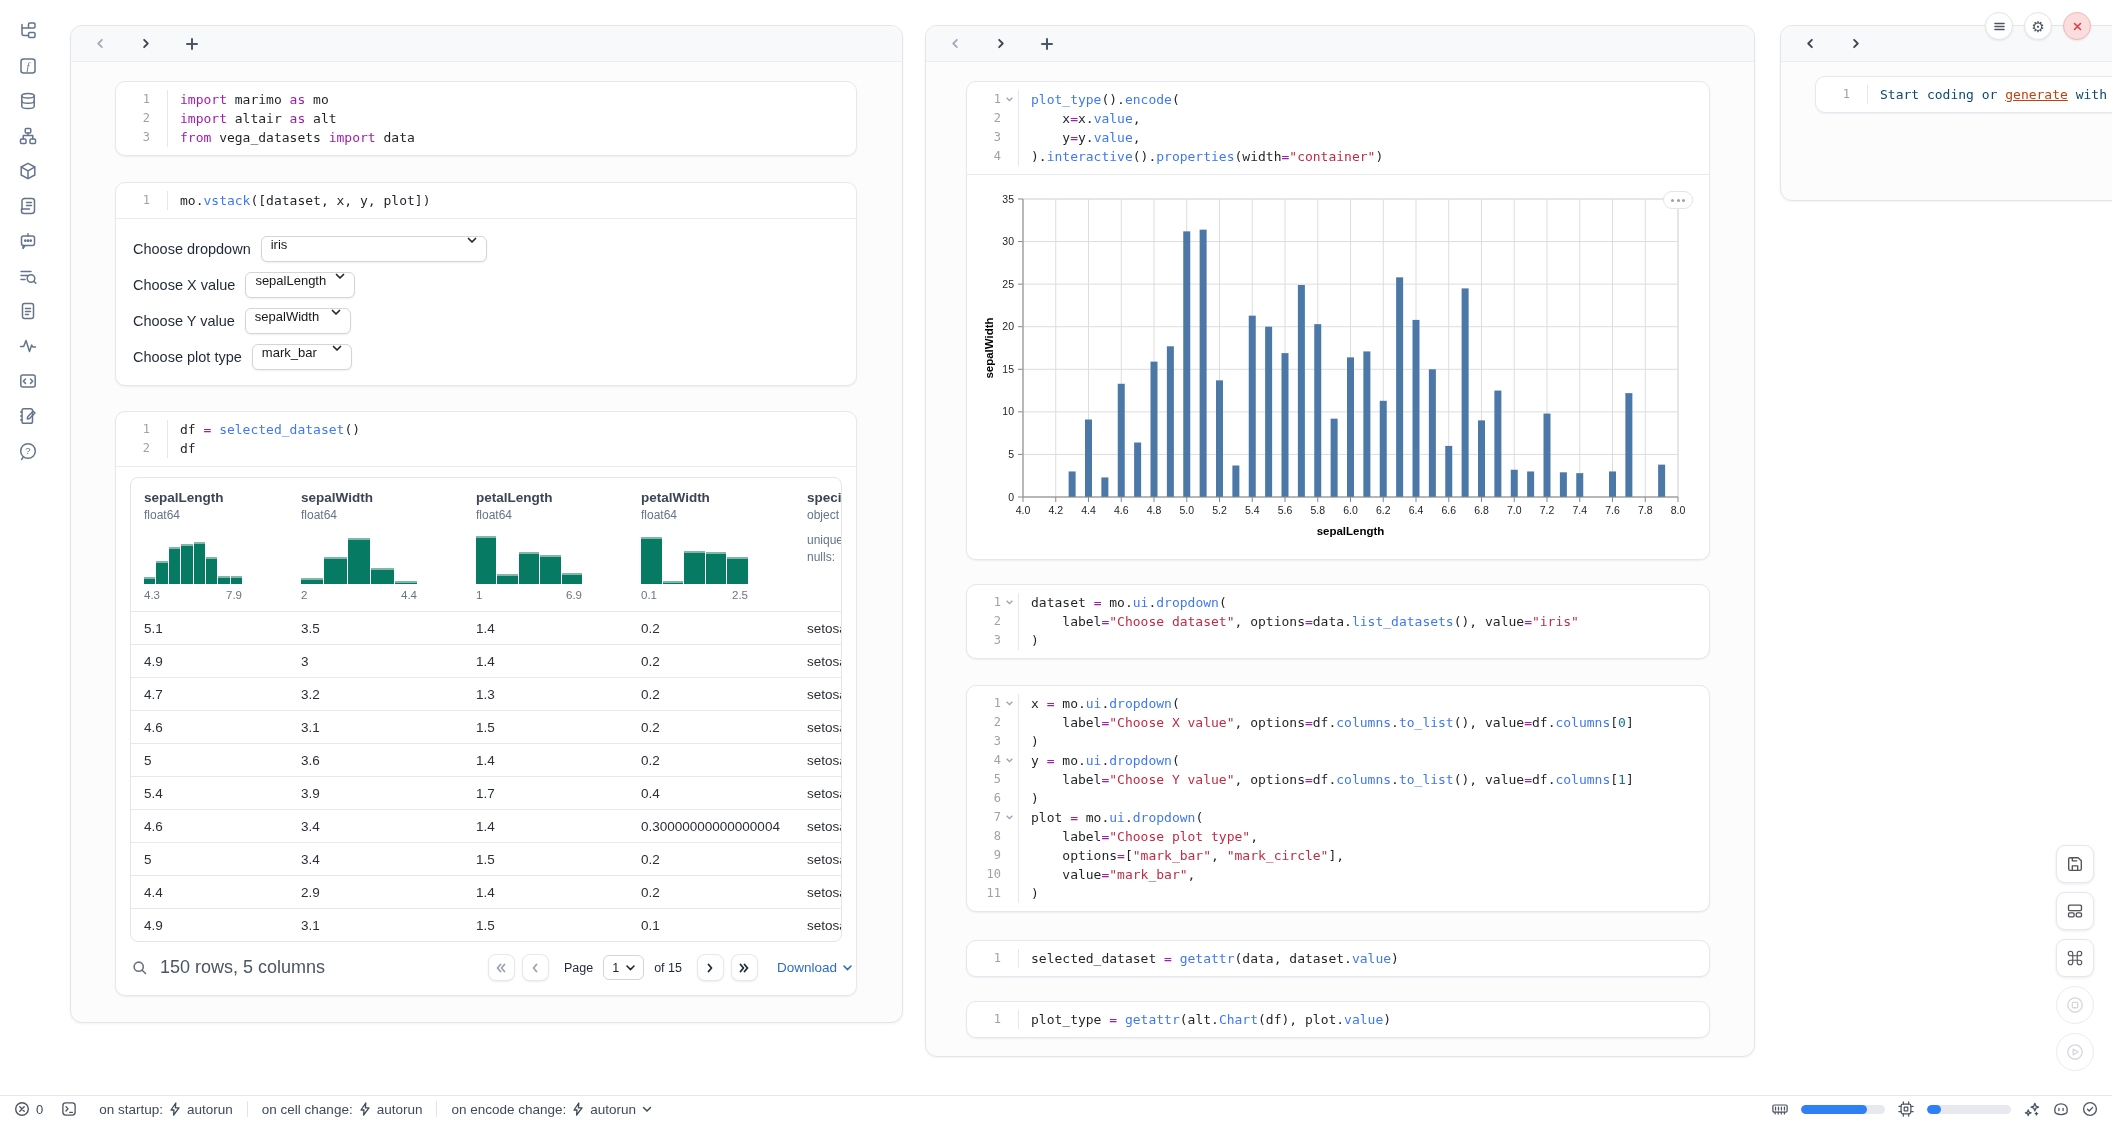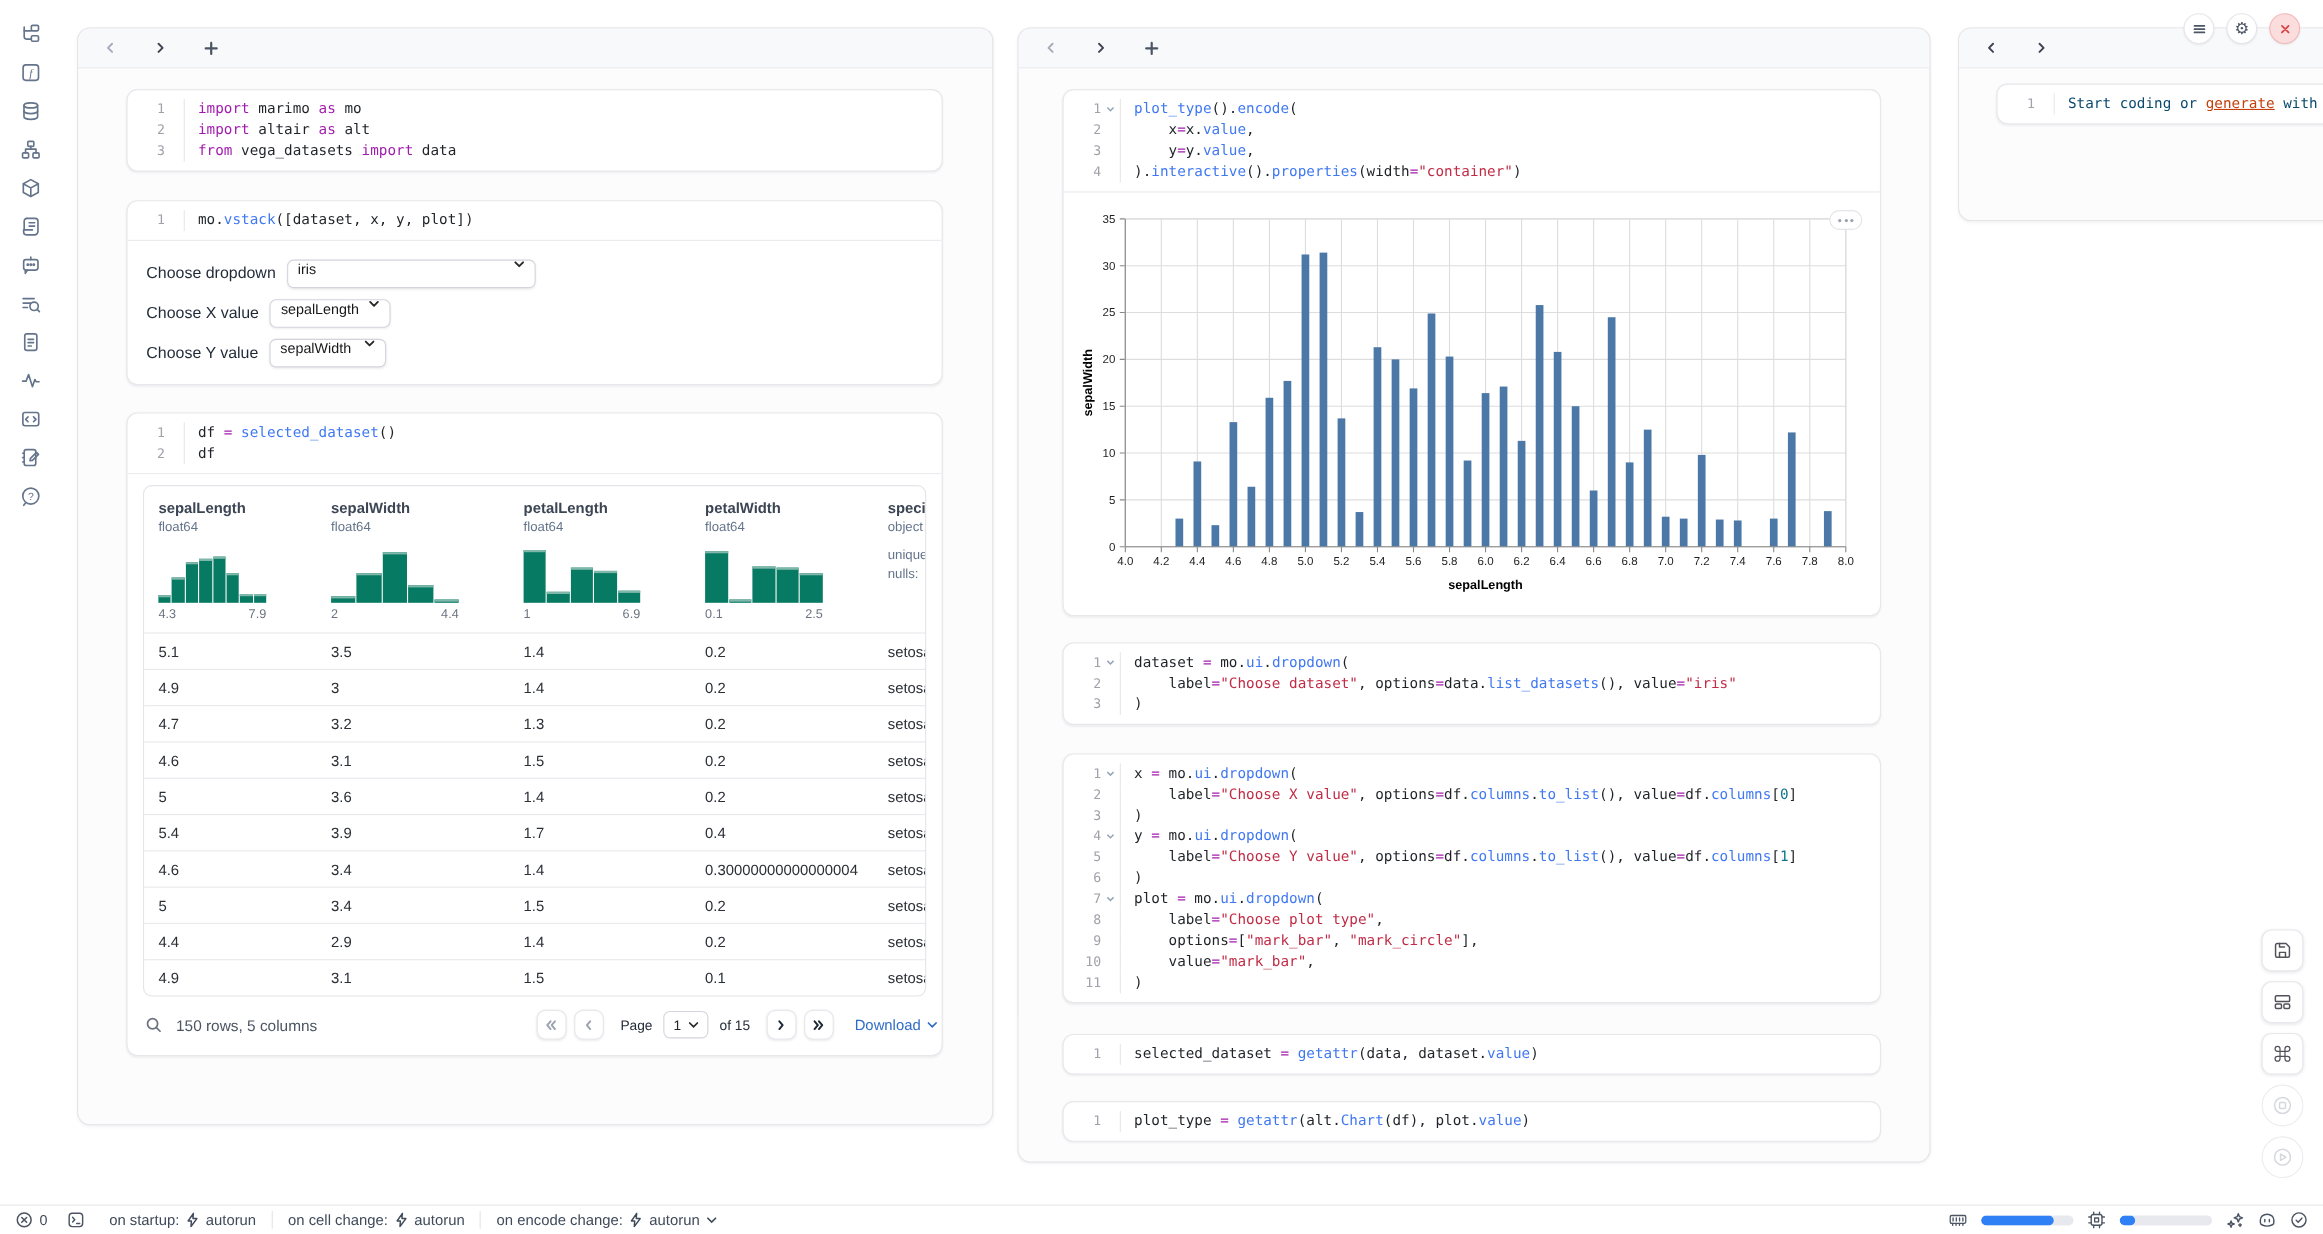--- a/index.html
+++ b/index.html
@@ -72,21 +72,21 @@
   .df-hist { height: 52px; margin-top: 10px; display: flex; align-items: flex-end; gap: 1px;
     width: calc(100% - 46px); }
   .hbar { flex: 1; background: #077a64; border-top: 2px solid #7fb7aa; min-height: 3px; }
   .df-range { display: flex; justify-content: space-between; width: calc(100% - 46px);
     font-size: 11.5px; color: #6b7280; margin: 5px 0 10px; }
   .df-stats { margin-top: 10px; font-size: 12px; color: #64748b; line-height: 17px; }
   .df-row { display: flex; border-top: 1px solid #e8e8ed; height: 33px; align-items: center; }
   .df-cell { flex: 0 0 auto; padding-left: 13px; font-size: 13.5px; color: #2b2f36;
     white-space: nowrap; overflow: hidden; }
   .df-footer { display: flex; align-items: center; padding: 12px 4px 14px 2px; }
-  .df-summary { font-size: 14px; color: #4b5563; margin-left: 12px; }
+  .df-summary { font-size: 18px; color: #4b5563; margin-left: 12px; }
   .pg-group { margin-left: auto; display: flex; align-items: center; gap: 7px; }
   .pg-btn { width: 27px; height: 27px; border: 1px solid #e7e7ec; border-radius: 8px;
     background: #fff; box-shadow: 0 1px 2px rgba(15,23,42,.08); display: flex;
     align-items: center; justify-content: center; cursor: pointer; }
   .pg-btn svg { width: 12px; height: 12px; fill: none; stroke-width: 1.8;
     stroke-linecap: round; stroke-linejoin: round; }
   .pg-gray { stroke: #9ca3af; } .pg-dark { stroke: #1f2937; }
   .pg-text { font-size: 12.5px; color: #1f2937; margin: 0 3px 0 8px; }
   .pg-of { font-size: 12.5px; color: #1f2937; margin: 0 8px 0 3px; }
   .pg-select { display: inline-flex; align-items: center; gap: 7px; border: 1px solid #d4d4dc;
@@ -287,20 +287,29 @@
                 <span>sepalLength</span>
                 <svg viewBox="0 0 10 7">
                   <polyline points="1.5,1.5 5,5 8.5,1.5"></polyline>
                 </svg>
               </div>
             </div>
             <div class="ctl-row">
               <span class="ctl-label">Choose Y value</span>
               <div class="msel" style="width: 106px;">
                 <span>sepalWidth</span>
+                <svg viewBox="0 0 10 7">
+                  <polyline points="1.5,1.5 5,5 8.5,1.5"></polyline>
+                </svg>
+              </div>
+            </div>
+            <div class="ctl-row">
+              <span class="ctl-label">Choose plot type</span>
+              <div class="msel" style="width: 100px;">
+                <span>mark_bar</span>
                 <svg viewBox="0 0 10 7">
                   <polyline points="1.5,1.5 5,5 8.5,1.5"></polyline>
                 </svg>
               </div>
             </div>
           </div>
       </div>
       <div class="cell">
         <div class="codeblock">
             <div class="code-line"><span class="gutter"><span class="ln">1</span><span class="fold"></span></span><span class="code"><span class="tk-pl">df </span><span class="tk-kw">=</span><span class="tk-pl"> </span><span class="tk-fn">selected_dataset</span><span class="tk-pl">()</span></span></div>

